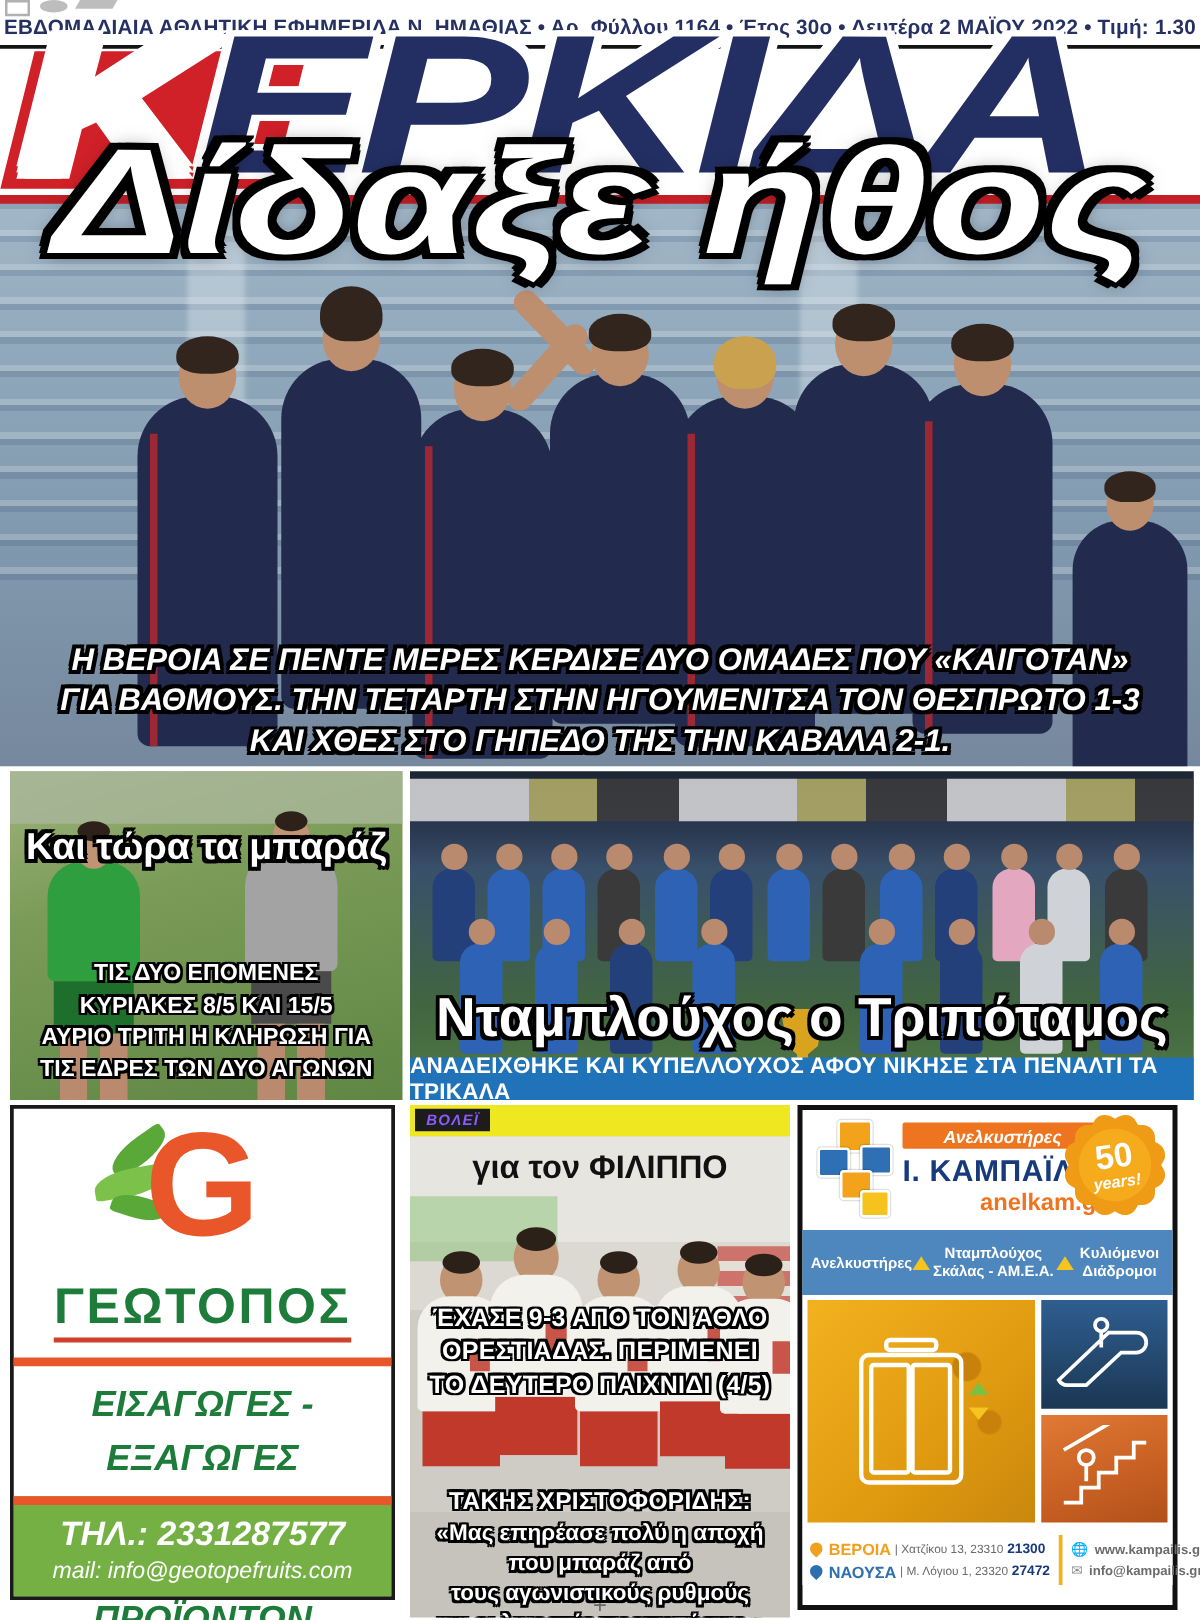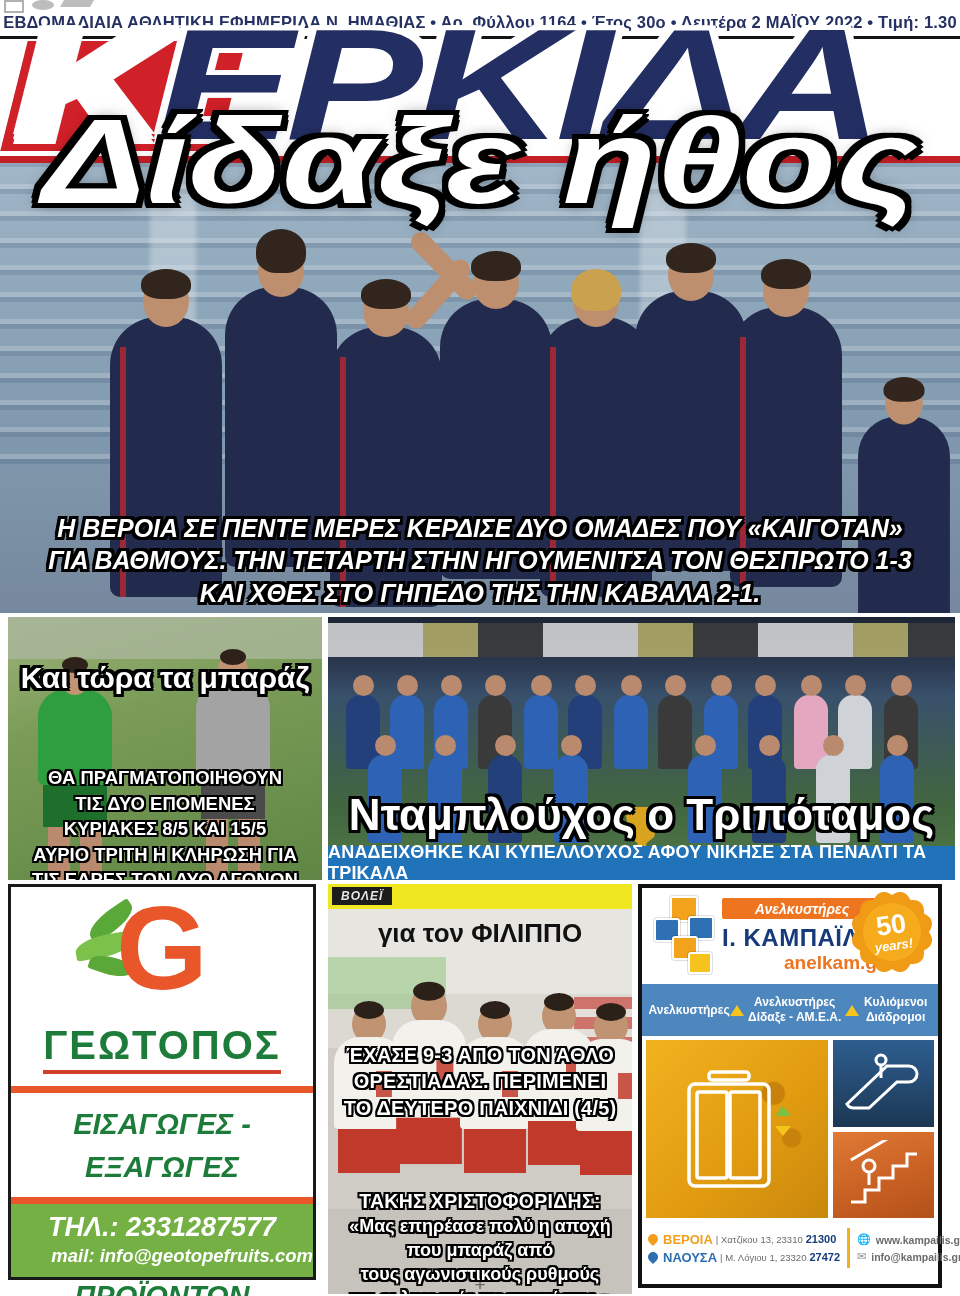--- a/index.html
+++ b/index.html
@@ -106,26 +106,26 @@
   .geo-logo .leaf.l2{left:64px;top:42px;width:58px;height:22px;transform:rotate(-10deg);background:#7cc24a;}
   .geo-logo .leaf.l3{left:78px;top:64px;width:44px;height:18px;transform:rotate(18deg);}
   .geo-logo .gchar{position:absolute;left:0;right:0;top:-4px;font-size:118px;line-height:1;
     font-weight:bold;color:#e8562a;}
   .geo-name{font-size:40px;font-weight:bold;color:#1d7c39;letter-spacing:2px;
     display:inline-block;border-bottom:4px solid #d0402c;padding-bottom:2px;margin-top:2px;}
   .geo-bar{height:7px;background:#e8562a;margin-top:12px;}
   .geo-lines{margin-top:10px;font-size:29px;font-weight:bold;font-style:italic;color:#1d7c39;line-height:1.48;}
   .geo-footer{position:absolute;left:0;right:0;bottom:0;background:#74b044;padding:8px 0 10px;}
   .geo-phone{font-size:27px;font-weight:bold;font-style:italic;color:#fff;}
-  .geo-mail{font-size:18.5px;font-weight:bold;font-style:italic;color:#fff;margin-top:2px;text-align:right;}
+  .geo-mail{font-size:18.5px;font-weight:normal;font-style:italic;color:#fff;margin-top:2px;}
 
   
   .card-volley{position:absolute;left:328px;top:0;width:304px;height:410px;overflow:hidden;background:#d9d6cf;}
   .volley-tag-bar{position:absolute;top:0;left:0;right:0;height:25px;background:#efe71f;z-index:6;}
-  .volley-chip{display:inline-block;margin:3px 0 0 4px;background:#1c1c1c;color:#e5e5e5;
+  .volley-chip{display:inline-block;margin:3px 0 0 4px;background:#1c1c1c;color:#8b5cf6;
     font-size:12px;font-weight:bold;font-style:italic;padding:2px 9px;letter-spacing:1px;}
   .volley-photo{position:absolute;top:25px;left:0;right:0;bottom:0;
     background:linear-gradient(180deg,#e7e5df 0 22%,#dcd9d2 22% 36%,#cfccc5 36% 78%,#c6c3bd 78% 100%);}
   .volley-photo .banner-g{position:absolute;left:0;top:48px;width:118px;height:52px;background:#7fbf6a;opacity:.45;}
   .volley-photo .banner-r{position:absolute;right:0;top:88px;width:58px;height:84px;
     background:repeating-linear-gradient(180deg,#c8483f 0 12px,#e6e2da 12px 20px);opacity:.7;}
   .vfig{position:absolute;}
   .vfig .head{width:34px;height:38px;border-radius:50%;background:#c09372;margin:0 auto;position:relative;}
   .vfig .head::before{content:'';position:absolute;top:-4px;left:2px;right:2px;height:18px;border-radius:50%;background:#2b2119;}
   .vfig .torso{width:70px;height:92px;margin:-6px auto 0;background:#f3f1ec;border-radius:26px 26px 4px 4px;position:relative;}
@@ -280,21 +280,20 @@
       <div class="pfig" style="left:188px;top:36px;">
         <div class="head"></div>
           <div class="torso" style="background:#a3a3a3;"></div>
           <div class="shorts" style="background:#4a4a4a;"></div>
           <div class="legs"></div>
       </div>
       <div class="playoff-title ol2">
         <div>Και τώρα τα μπαράζ</div>
       </div>
       <div class="playoff-body ol1">
-        <div>ΘΑ ΠΡΑΓΜΑΤΟΠΟΙΗΘΟΥΝ</div>
         <div>ΤΙΣ ΔΥΟ ΕΠΟΜΕΝΕΣ</div>
         <div>ΚΥΡΙΑΚΕΣ 8/5 ΚΑΙ 15/5</div>
         <div>ΑΥΡΙΟ ΤΡΙΤΗ Η ΚΛΗΡΩΣΗ ΓΙΑ</div>
         <div>ΤΙΣ ΕΔΡΕΣ ΤΩΝ ΔΥΟ ΑΓΩΝΩΝ</div>
       </div>
     </div>
 
     <div class="card-tripotamos">
       <div class="adboard"></div>
       <i class="mf r1" style="left:18px;--c:#24407a;"></i>
@@ -419,21 +418,21 @@
           <div class="spike s3"></div>
           <div class="face">
             <div class="num">50</div>
             <div class="yrs">years!</div>
           </div>
         </div>
       </div>
       <div class="kam-services">
         <div class="kam-service w1">Ανελκυστήρες</div>
         <div class="tri"></div>
-        <div class="kam-service w2">Ανελκυστήρες Δίδαξε - ΑΜ.Ε.Α.</div>
+        <div class="kam-service w2">Νταμπλούχος Σκάλας - ΑΜ.Ε.Α.</div>
         <div class="tri"></div>
         <div class="kam-service w3">Κυλιόμενοι Διάδρομοι</div>
       </div>
       <div class="kam-grid">
         <div class="panel-lift">
           <svg class="panel-svg" width="120" height="130" viewBox="0 0 120 130" fill="none" stroke="#ffffff" stroke-width="3.5">
             <rect x="32" y="8" width="40" height="8" rx="3"></rect>
             <rect x="12" y="20" width="80" height="102" rx="6"></rect>
             <rect x="20" y="28" width="30" height="86" rx="2"></rect>
             <rect x="53" y="28" width="30" height="86" rx="2"></rect>

